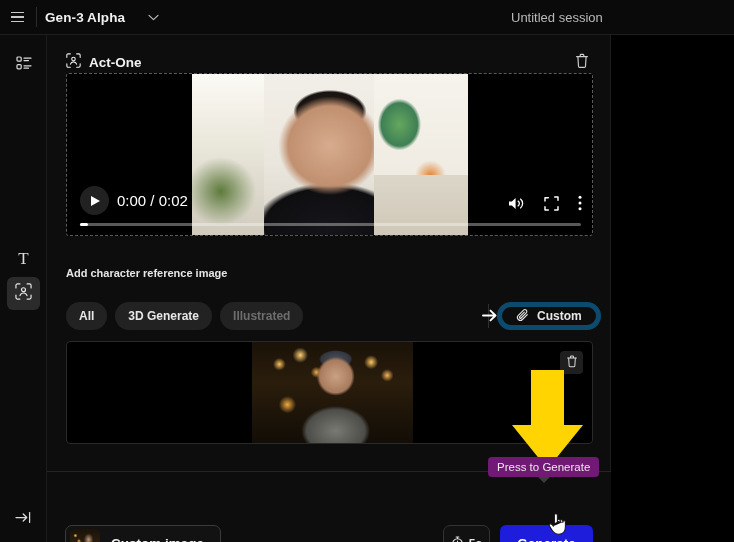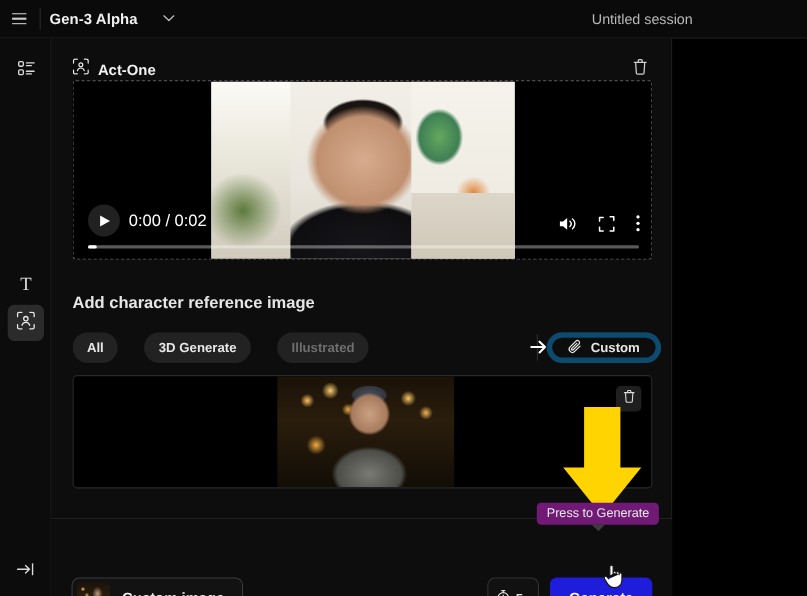--- a/index.html
+++ b/index.html
@@ -37,21 +37,21 @@
   }
   .model-name {
     font-size: 13.5px; color: #f0f0f0; font-weight: 700;
     letter-spacing: 0.1px;
   }
   .model-chevron {
     margin-left: 7px; color: #bdbdbd; font-size: 11px; line-height: 1;
   }
   .model-select { display: flex; align-items: center; cursor: pointer; gap: 16px; }
   .session-title {
-    position: absolute; left: 538px; top: 10px;
+    position: absolute; left: 511px; top: 10px;
     font-size: 13px; color: #b9b9b9;
   }
 
   
   .rail {
     position: absolute; left: 0; top: 35px;
     width: 47px; height: 507px;
     background: #0c0c0c;
     border-right: 1px solid #1c1c1c;
   }
@@ -135,27 +135,27 @@
   .vc-icon { cursor: pointer; display: flex; align-items: center; justify-content: center; }
   .progress-track {
     position: absolute; left: 13px; right: 13px; bottom: 9px;
     height: 3px; background: rgba(255,255,255,0.35); border-radius: 2px;
   }
   .progress-fill { width: 1.5%; height: 100%; background: #ffffff; border-radius: 2px; }
 
   
   .subhead {
     position: absolute; left: 19px; top: 232px;
-    font-size: 15px; color: #e6e6e6; font-weight: 700;
+    font-size: 11px; color: #e6e6e6; font-weight: 700;
   }
 
   .chips {
     position: absolute; left: 19px; top: 267px;
     width: 528px; height: 28px;
-    display: flex; align-items: center; gap: 24px;
+    display: flex; align-items: center; gap: 8px;
     overflow: hidden;
   }
   .chip {
     height: 28px; padding: 0 13px;
     border-radius: 14px; background: #222222;
     color: #e7e7e7; font-size: 12px; font-weight: 700;
     display: flex; align-items: center; justify-content: center;
     white-space: nowrap; cursor: pointer; flex: none;
   }
   .chip.faded { color: #6e6e6e; }

